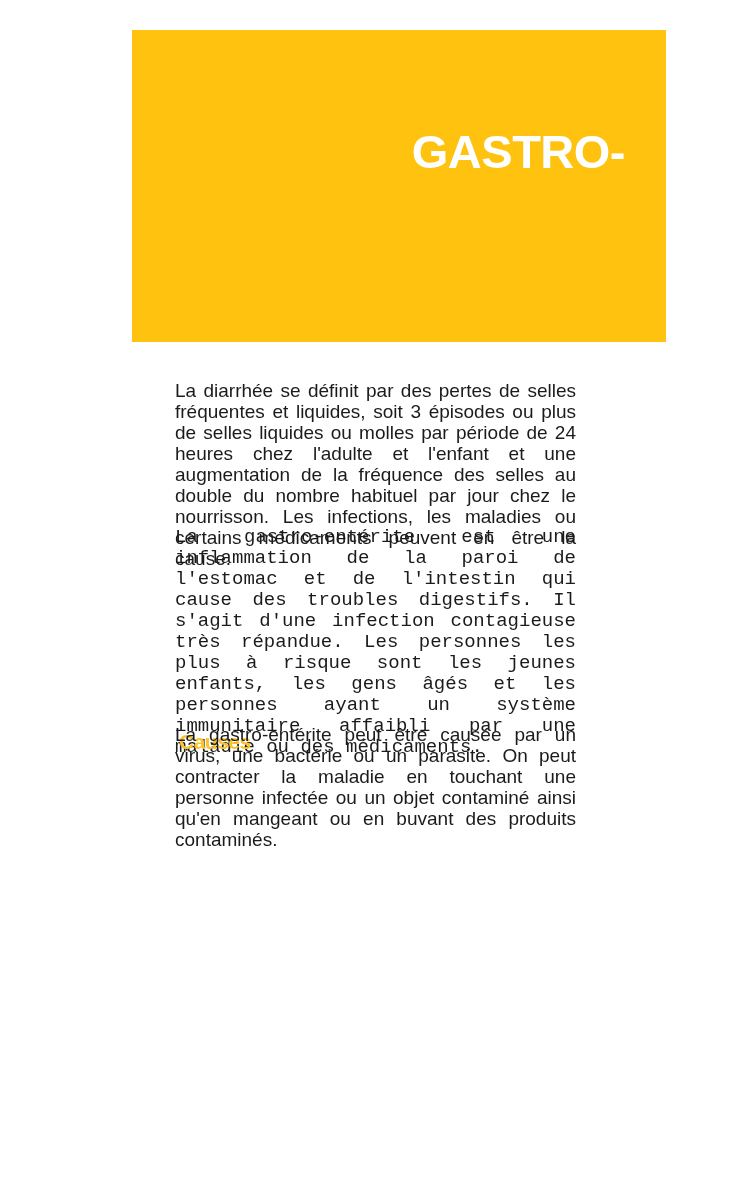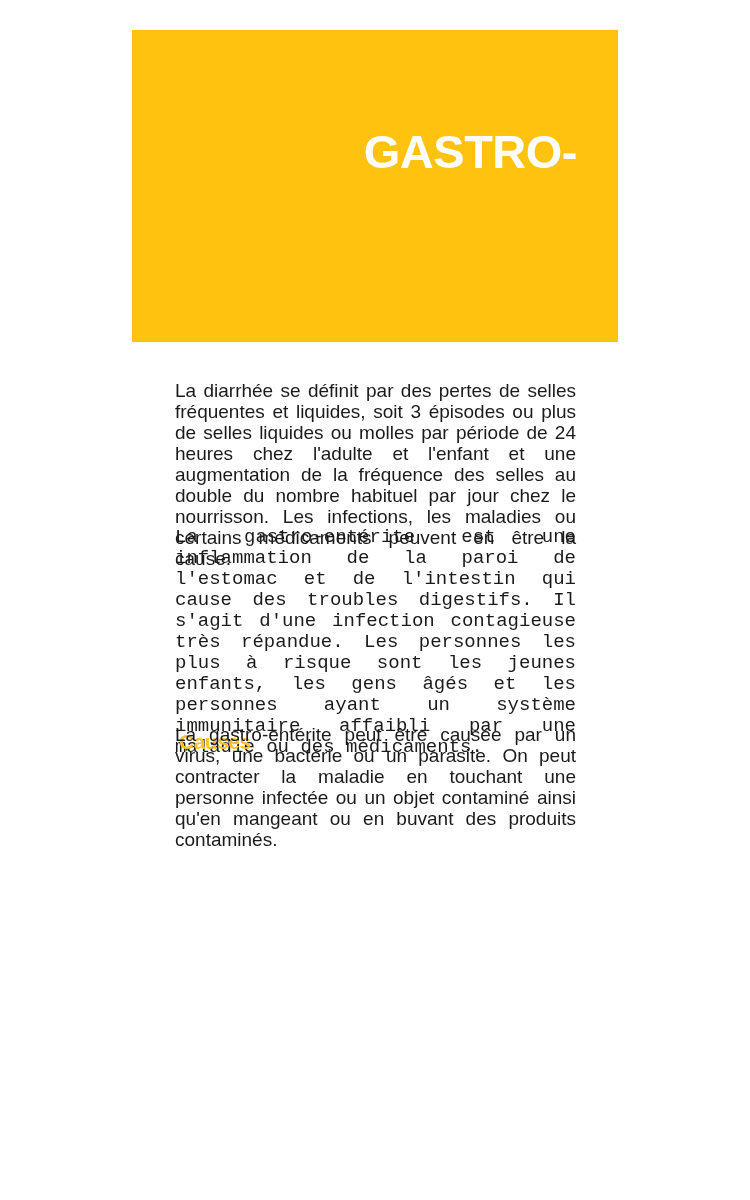--- a/index.html
+++ b/index.html
@@ -10,20 +10,21 @@
     position:relative;
     overflow:hidden;
   }
   .page { position:absolute; left:0; top:0; width:750px; height:1200px; }
 
   
   .header-block {
     position:absolute; left:132px; top:30px;
     width:486px; height:312px;
     background:#FFC20E;
+    padding-left:48px;
   }
   .header-title {
     position:absolute; right:41px; top:96px;
     text-align:right;
     color:#ffffff;
     font-weight:bold;
     font-size:47px;
     line-height:52px;
     letter-spacing:-0.5px;
     white-space:nowrap;

